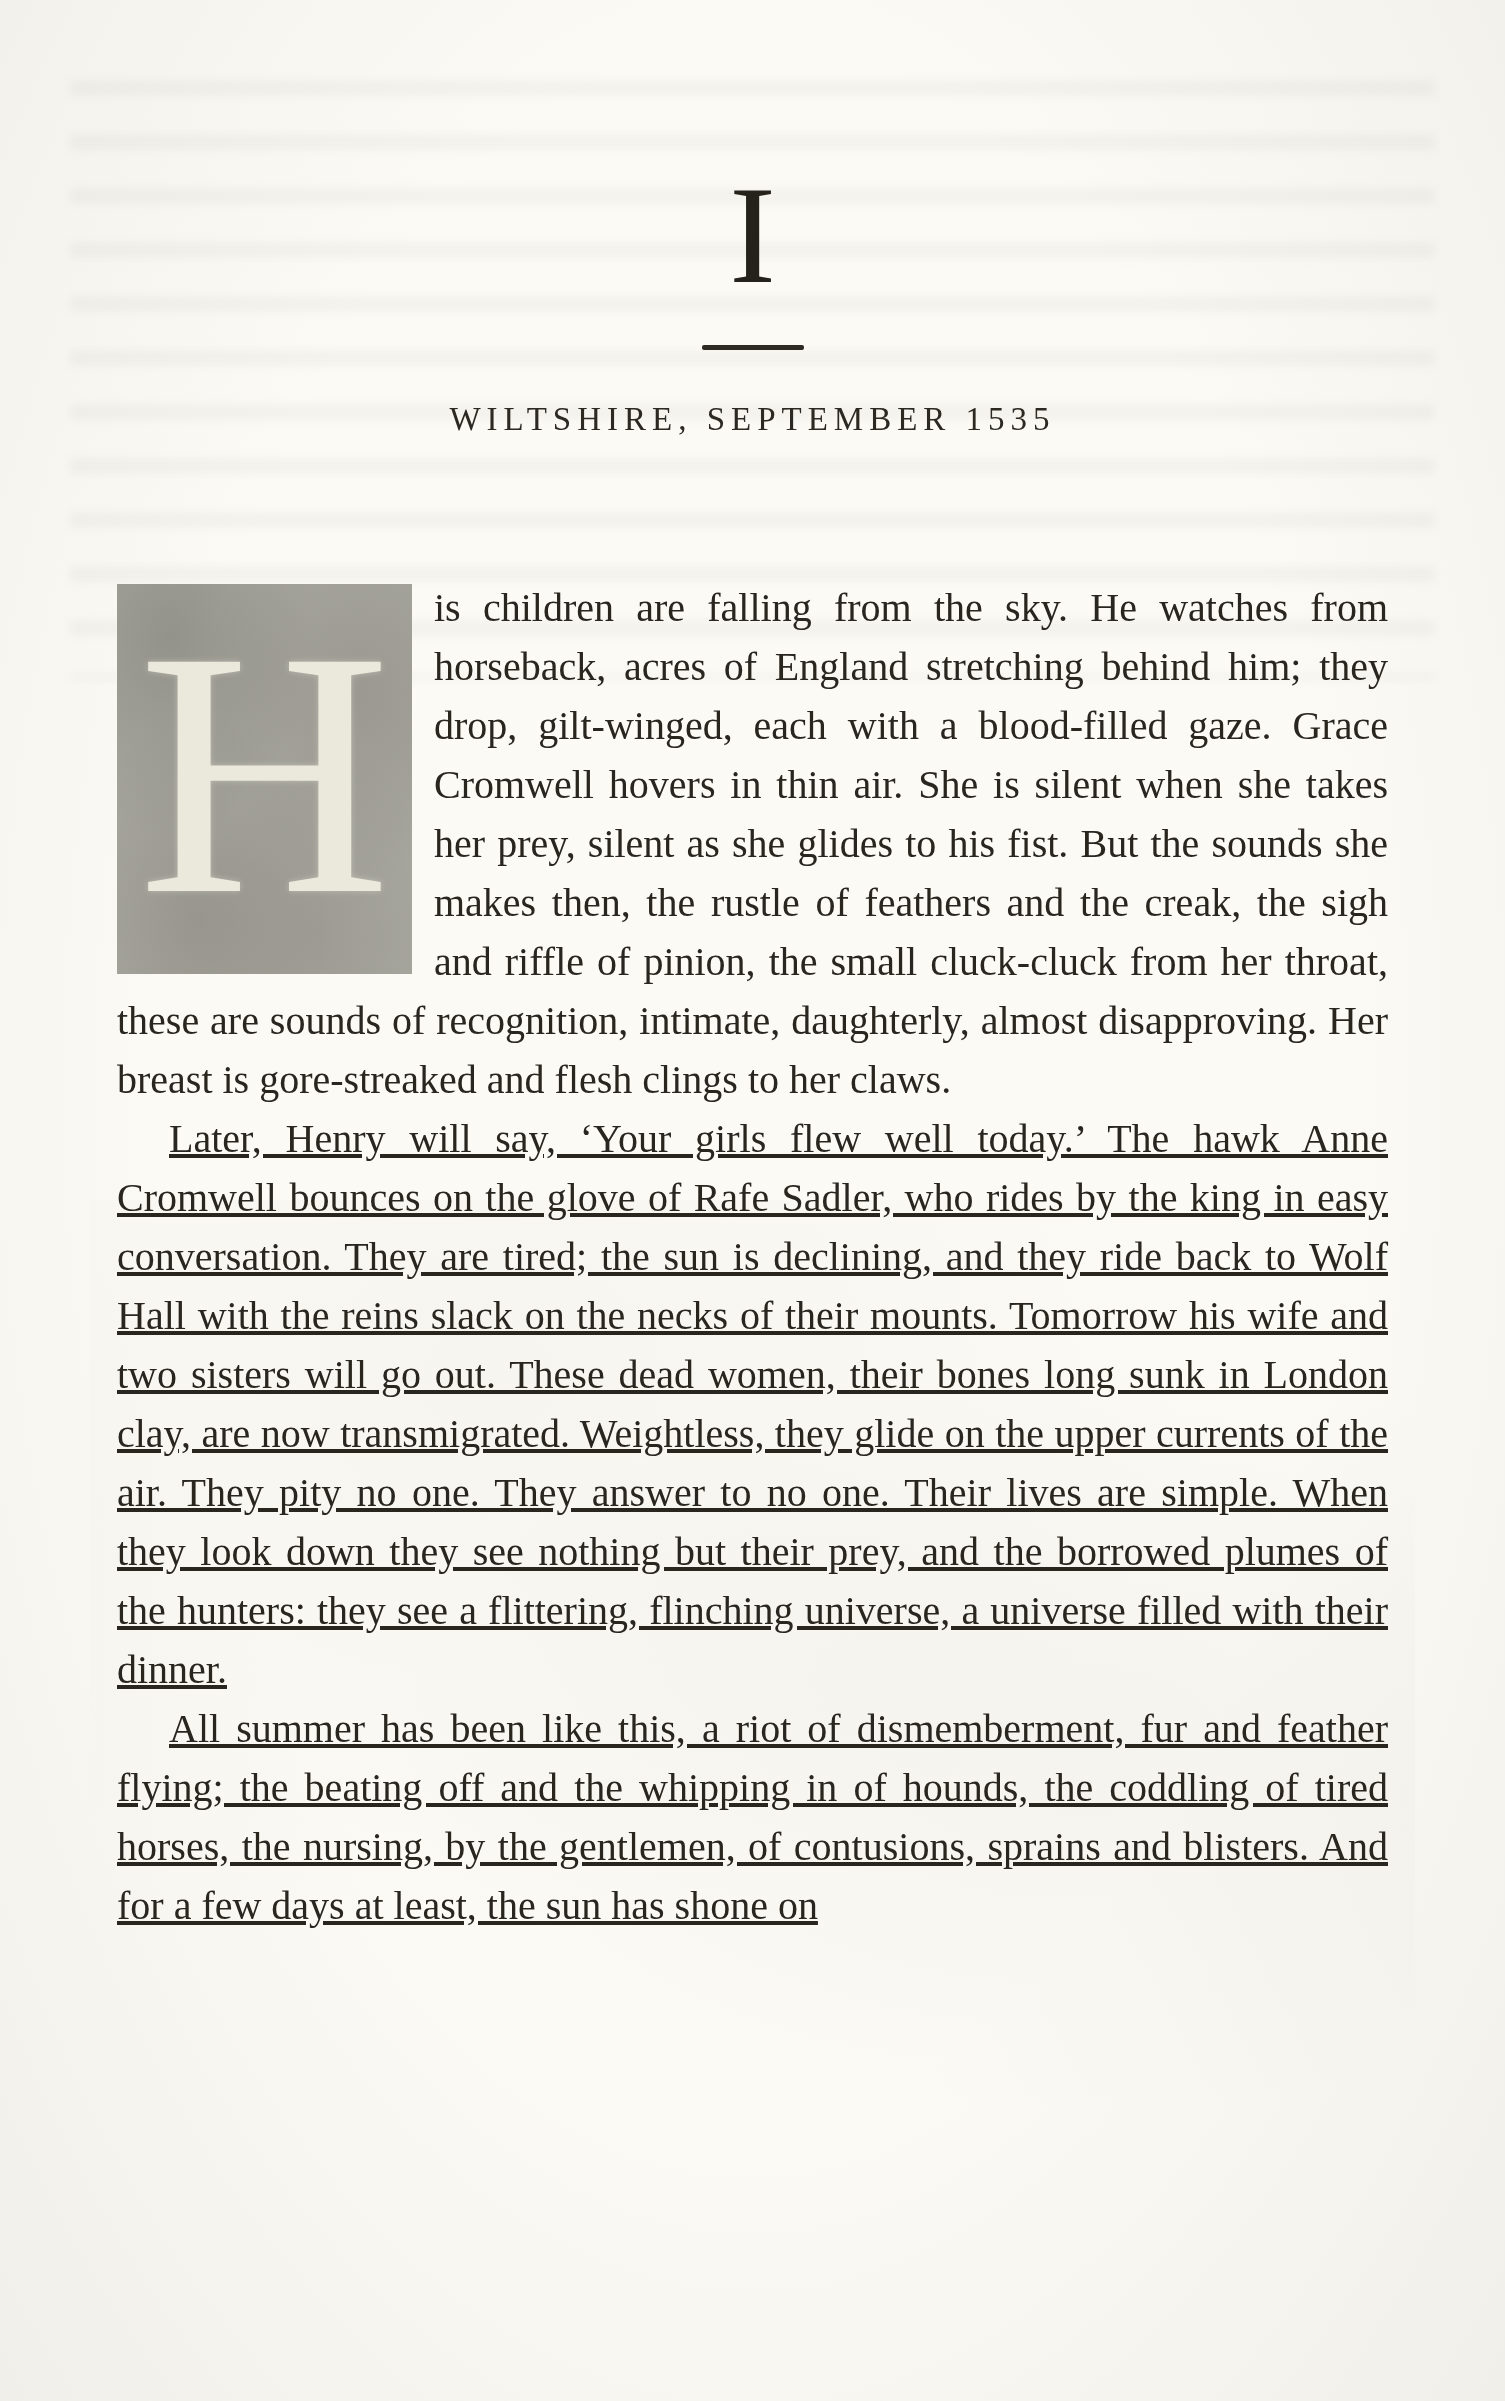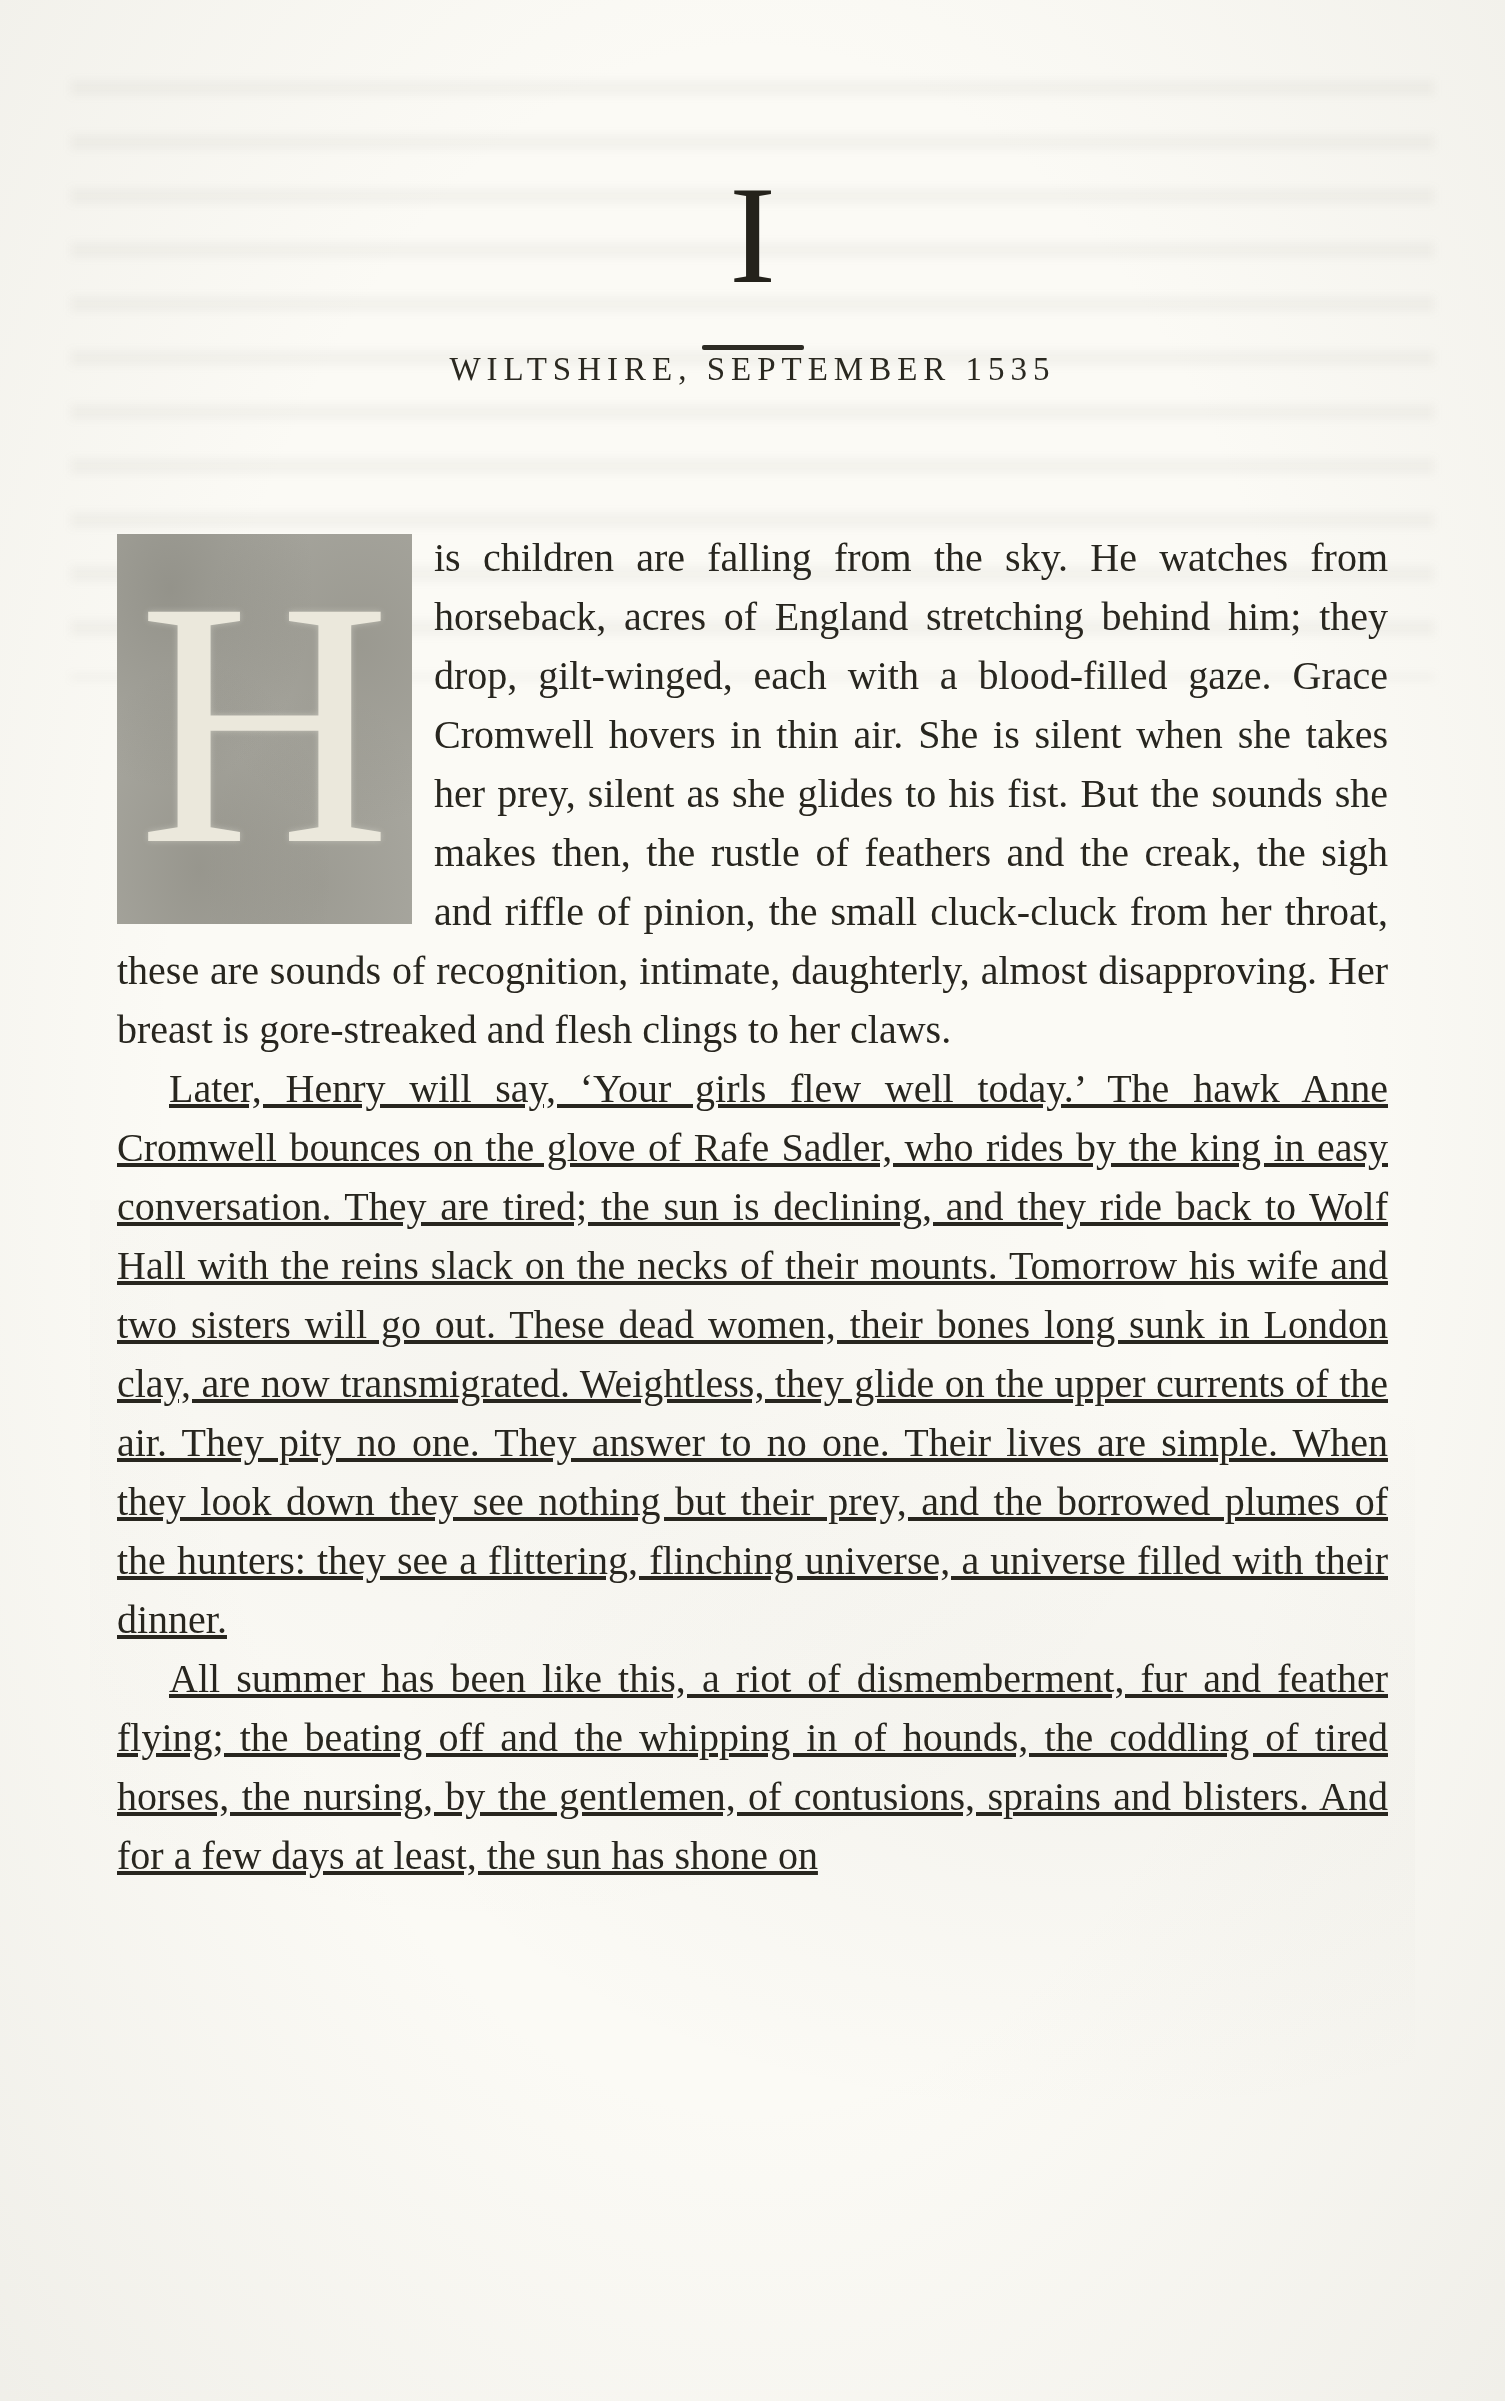--- a/index.html
+++ b/index.html
@@ -80,20 +80,21 @@
     text-align: center;
     font-size: 62px;
     line-height: 1.15;
     letter-spacing: 2px;
     color: #24221b;
   }
 
   .dateline {
     position: relative;
     z-index: 1;
+    margin-top: 50px;
     text-align: center;
     font-size: 33px;
     line-height: 1.2;
     letter-spacing: 6px;
     color: #2b2921;
   }
 
   .body-text {
     position: relative;
     z-index: 1;

